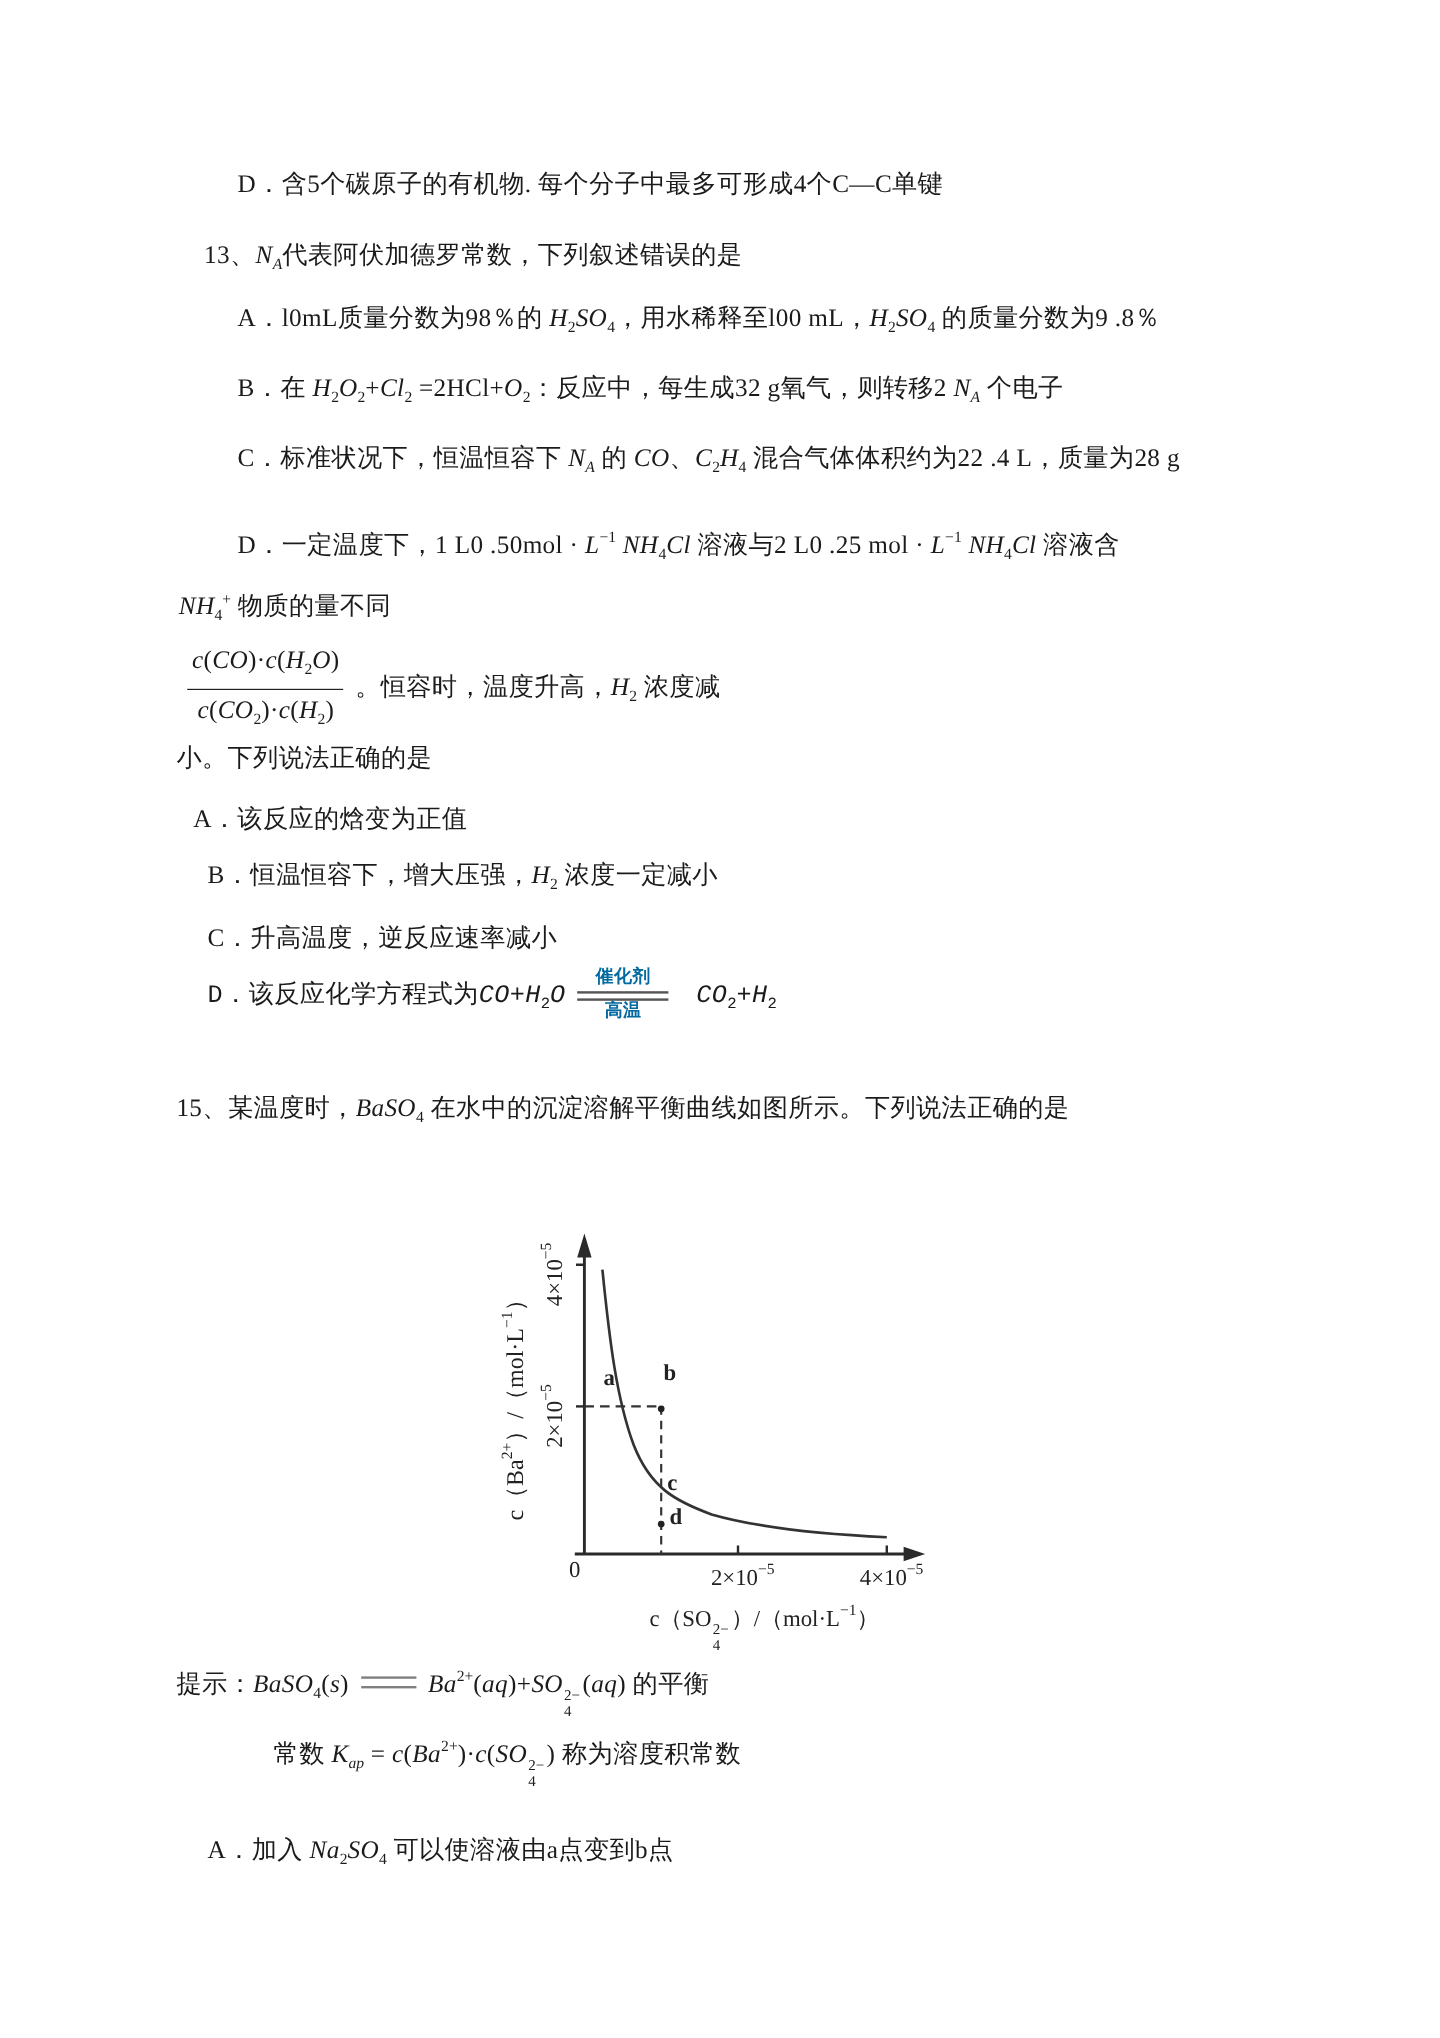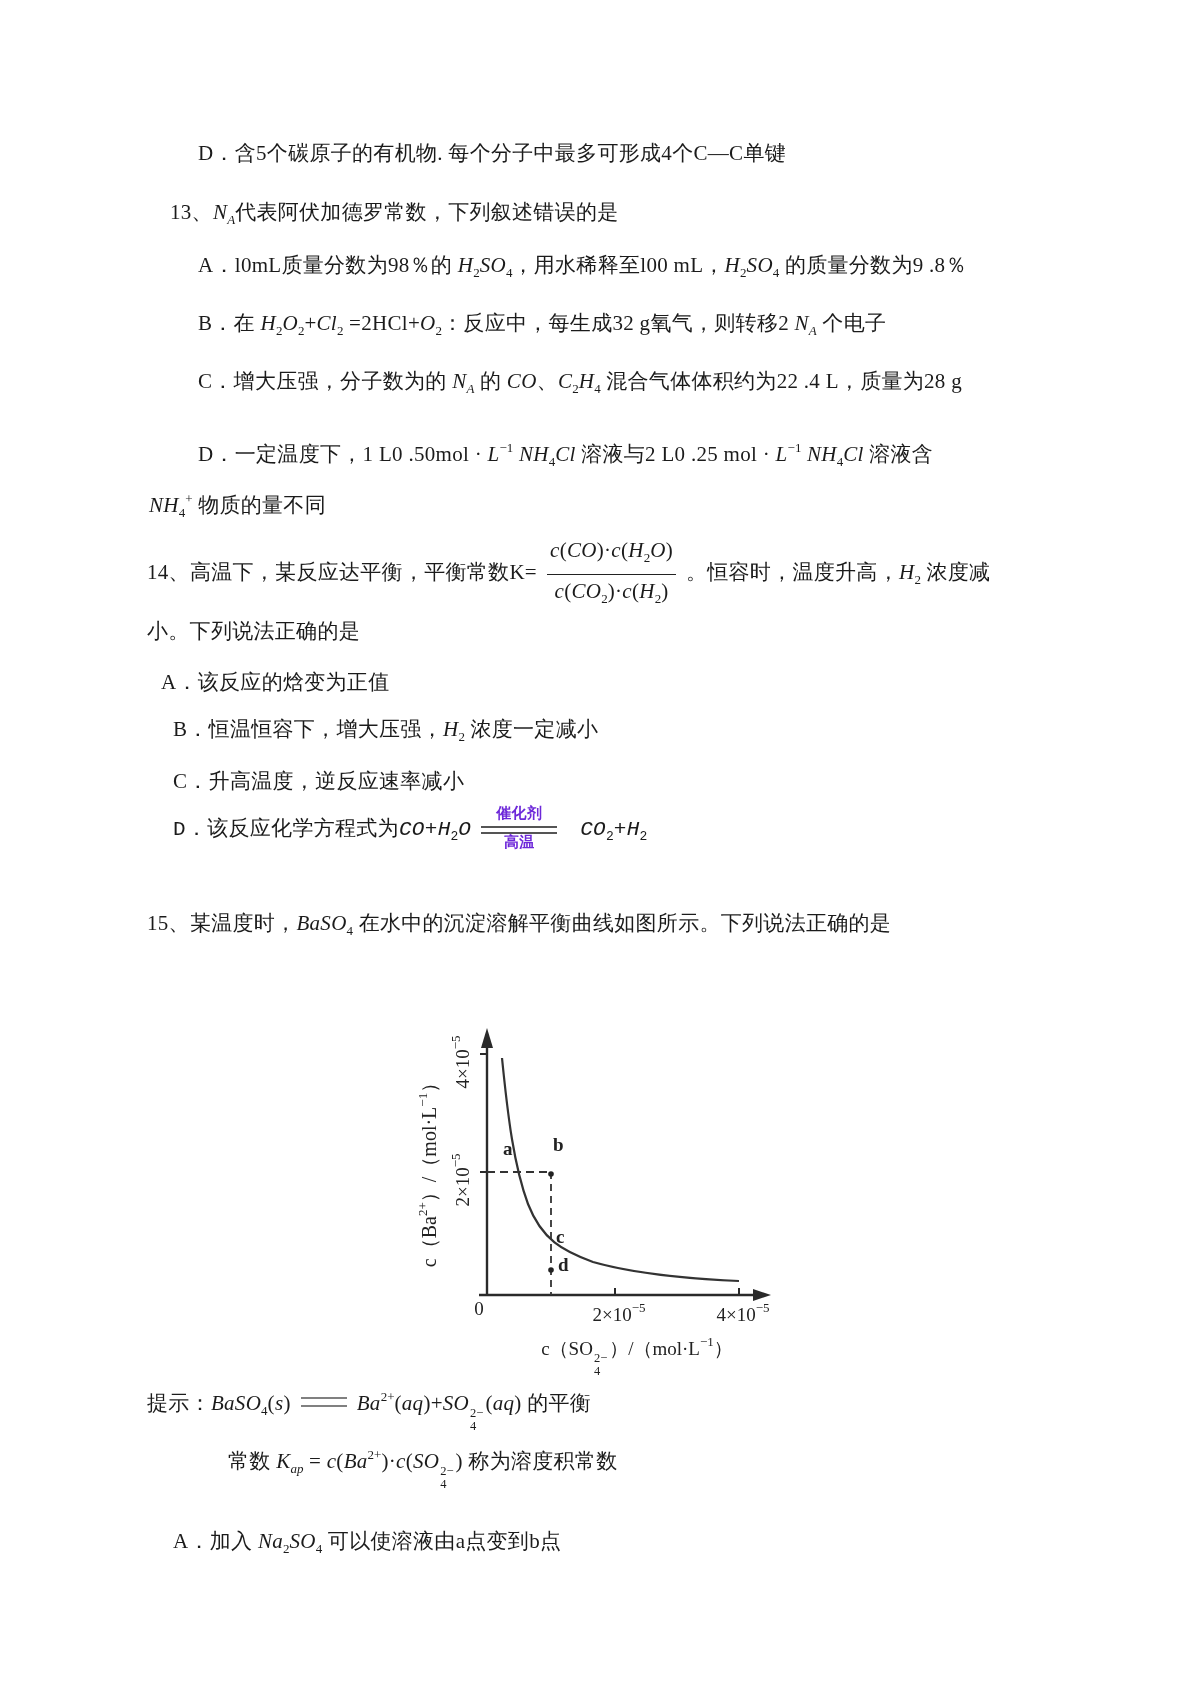--- a/index.html
+++ b/index.html
@@ -10,21 +10,21 @@
   }
   .line{position:absolute;white-space:nowrap;font-size:21px;line-height:30px;letter-spacing:.3px;}
   .line .i{font-style:italic;}
   .line .sub,.sub{font-size:13px;vertical-align:-5px;letter-spacing:0;}
   .line .sup,.sup{font-size:13px;vertical-align:9px;letter-spacing:0;}
   
   .frac{display:inline-flex;flex-direction:column;align-items:center;vertical-align:middle;margin:0 5px;text-align:center;justify-content:flex-end;}
   .frac .num,.frac .den{padding:1px 8px;display:block;}
   .frac .den{border-top:1.8px solid #222;}
   
-  .dstack{display:inline-flex;flex-direction:column;align-items:center;vertical-align:middle;margin:0 10px;font-size:15px;line-height:1.25;font-weight:bold;color:#6d28d9;}
+  .dstack{display:inline-flex;flex-direction:column;align-items:center;vertical-align:middle;margin:0 10px;font-size:15px;line-height:1.25;font-weight:bold;color:#0369a1;}
   .dstack .dline{width:76px;height:4px;border-top:2px solid #555;border-bottom:2px solid #555;margin:1px 0;}
   
   .eqsign{display:inline-block;width:46px;height:6px;border-top:2.6px solid #808080;border-bottom:2.6px solid #808080;margin:0 10px;vertical-align:3px;}
   
   .ss{display:inline-flex;flex-direction:column;align-items:flex-start;font-size:12.5px;line-height:1.05;vertical-align:-7px;margin:0 2px 0 1px;letter-spacing:0;}
   
   #chart{position:absolute;left:395px;top:948px;width:480px;height:420px;}
   #chart svg{position:absolute;left:0;top:0;}
   .clabel{position:absolute;font-size:19px;white-space:nowrap;color:#222;}
   .rot{transform:translate(-50%,-50%) rotate(-90deg);}
@@ -49,24 +49,24 @@
   #L-hint2  {left:228px;top:1440px;}
   #L-q15a   {left:173px;top:1526px;}
 </style>
 </head>
 <body>
 
 <div class="line" id="L-q12d"><span>D．含5个碳原子的有机物. 每个分子中最多可形成4个C—C单键</span></div>
 <div class="line" id="L-q13"><span>13、</span><span class="i">N</span><span class="sub i">A</span><span>代表阿伏加德罗常数，下列叙述错误的是</span></div>
 <div class="line" id="L-q13a"><span>A．l0mL质量分数为98％的 </span><span class="i">H</span><span class="sub">2</span><span class="i">SO</span><span class="sub">4</span><span>，用水稀释至l00 mL，</span><span class="i">H</span><span class="sub">2</span><span class="i">SO</span><span class="sub">4</span><span> 的质量分数为9 .8％</span></div>
 <div class="line" id="L-q13b"><span>B．在 </span><span class="i">H</span><span class="sub">2</span><span class="i">O</span><span class="sub">2</span><span>+</span><span class="i">Cl</span><span class="sub">2</span><span> =2HCl+</span><span class="i">O</span><span class="sub">2</span><span>：反应中，每生成32 g氧气，则转移2 </span><span class="i">N</span><span class="sub i">A</span><span> 个电子</span></div>
-<div class="line" id="L-q13c"><span>C．增大压强，分子数为的 </span><span class="i">N</span><span class="sub i">A</span><span> 的 </span><span class="i">CO</span><span>、</span><span class="i">C</span><span class="sub">2</span><span class="i">H</span><span class="sub">4</span><span> 混合气体体积约为22 .4 L，质量为28 g</span></div>
+<div class="line" id="L-q13c"><span>C．标准状况下，恒温恒容下 </span><span class="i">N</span><span class="sub i">A</span><span> 的 </span><span class="i">CO</span><span>、</span><span class="i">C</span><span class="sub">2</span><span class="i">H</span><span class="sub">4</span><span> 混合气体体积约为22 .4 L，质量为28 g</span></div>
 <div class="line" id="L-q13d"><span>D．一定温度下，1 L0 .50mol · </span><span class="i">L</span><span class="sup">−1</span><span> </span><span class="i">NH</span><span class="sub">4</span><span class="i">Cl</span><span> 溶液与2 L0 .25 mol · </span><span class="i">L</span><span class="sup">−1</span><span> </span><span class="i">NH</span><span class="sub">4</span><span class="i">Cl</span><span> 溶液含</span></div>
 <div class="line" id="L-q13d2"><span class="i">NH</span><span class="sub">4</span><span class="sup">+</span><span> 物质的量不同</span></div>
-<div class="line" id="L-q14"><span>14、高温下，某反应达平衡，平衡常数K=</span><span class="frac">
+<div class="line" id="L-q14"><span class="frac">
       <span class="num"><span class="i">c</span><span>(</span><span class="i">CO</span><span>)·</span><span class="i">c</span><span>(</span><span class="i">H</span><span class="sub">2</span><span class="i">O</span><span>)</span></span>
       <span class="den"><span class="i">c</span><span>(</span><span class="i">CO</span><span class="sub">2</span><span>)·</span><span class="i">c</span><span>(</span><span class="i">H</span><span class="sub">2</span><span>)</span></span>
     </span><span>。恒容时，温度升高，</span><span class="i">H</span><span class="sub">2</span><span> 浓度减</span></div>
 <div class="line" id="L-q14cont"><span>小。下列说法正确的是</span></div>
 <div class="line" id="L-q14a"><span>A．该反应的焓变为正值</span></div>
 <div class="line" id="L-q14b"><span>B．恒温恒容下，增大压强，</span><span class="i">H</span><span class="sub">2</span><span> 浓度一定减小</span></div>
 <div class="line" id="L-q14c"><span>C．升高温度，逆反应速率减小</span></div>
 <div class="line" id="L-q14d"><span>D．该反应化学方程式为</span><span class="i">CO</span><span>+</span><span class="i">H</span><span class="sub">2</span><span class="i">O</span><span class="dstack">
       <span>催化剂</span>
       <span class="dline"></span>

